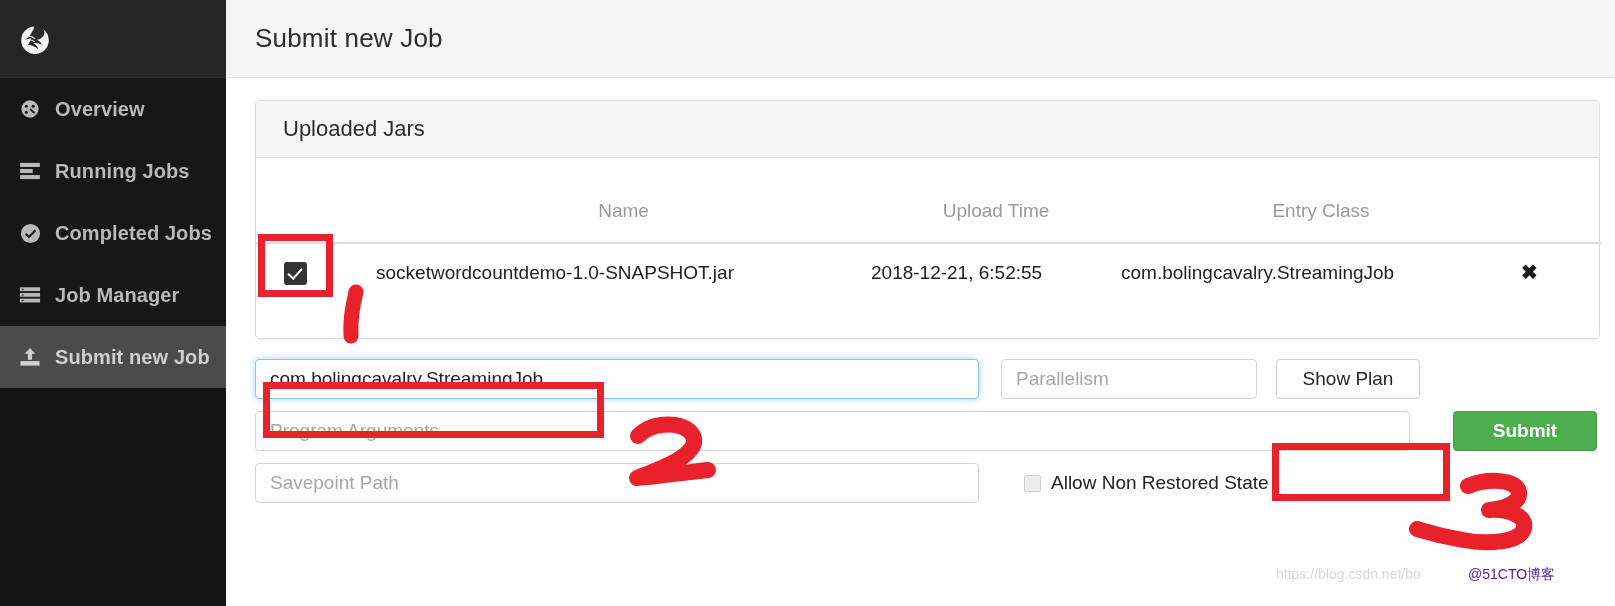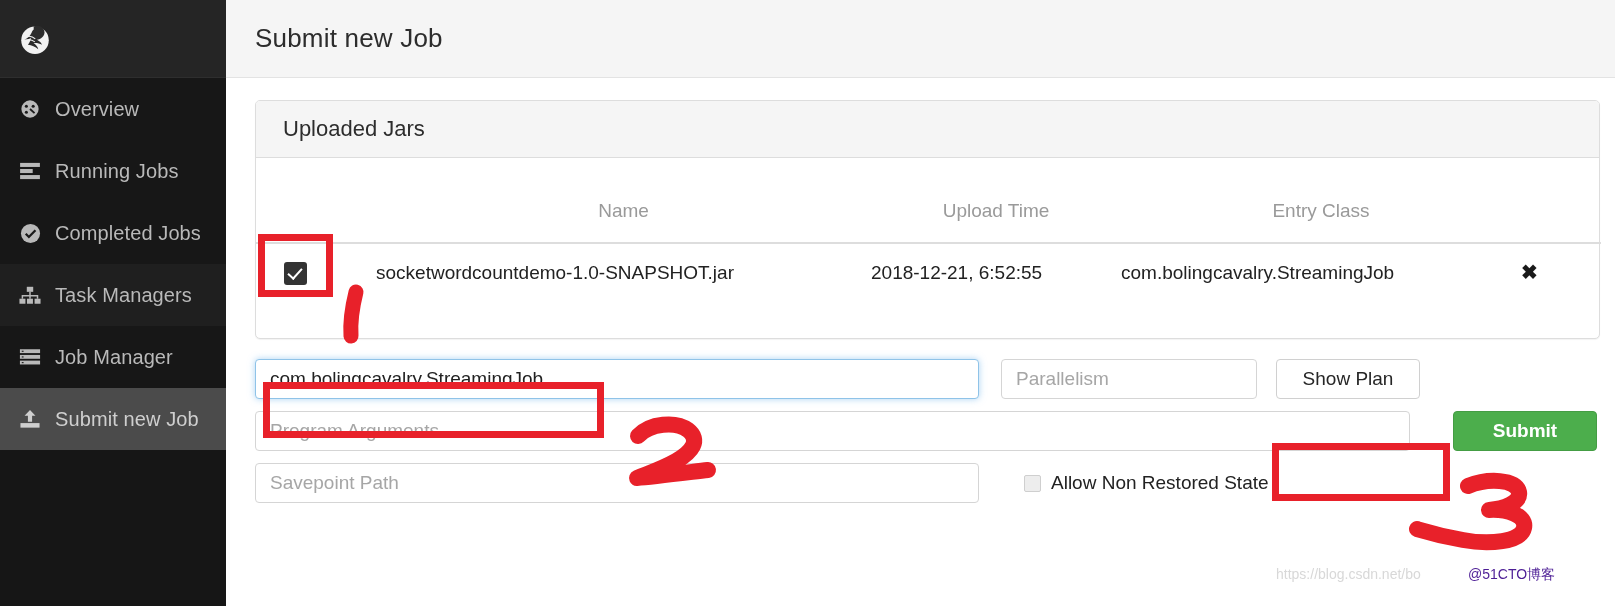--- a/index.html
+++ b/index.html
@@ -40,21 +40,21 @@
   }
   .nav-item.alt { background: #1f1f1f; }
   .nav-item.active { background: #4b4b4b; color: #cfcfcf; }
   .nav-icon {
     width: 24px; height: 22px;
     margin-right: 13px;
     display: inline-flex; align-items: center; justify-content: center;
     flex: 0 0 auto;
   }
   .nav-icon svg { display:block; }
-  .nav-label { white-space: nowrap; }
+  .nav-label { white-space: nowrap; font-weight: bold; }
 
   
   #main {
     position: absolute; left: 226px; top: 0;
     width: 1389px; height: 606px;
   }
   #topbar {
     height: 78px;
     background: #f5f5f5;
     border-bottom: 1px solid #e3e3e3;
@@ -260,32 +260,20 @@
   <div class="nav-item">
     <span class="nav-icon">
       <svg width="21" height="21" viewBox="0 0 22 22">
           <circle cx="11" cy="11" r="10" fill="#b9b9b9"></circle>
           <path d="M6 11.3l3.3 3.3L16.2 7.6" stroke="#1a1a1a" stroke-width="2.4" fill="none"></path>
         </svg>
     </span>
     <span class="nav-label">Completed Jobs</span>
   </div>
 
-  <div class="nav-item alt">
-    <span class="nav-icon">
-      <svg width="22" height="19" viewBox="0 0 24 20">
-          <rect x="8.5" y="0.5" width="7" height="5.5" fill="#b9b9b9"></rect>
-          <rect x="0.5" y="13.5" width="6.5" height="5.5" fill="#b9b9b9"></rect>
-          <rect x="8.7" y="13.5" width="6.5" height="5.5" fill="#b9b9b9"></rect>
-          <rect x="17" y="13.5" width="6.5" height="5.5" fill="#b9b9b9"></rect>
-          <path d="M12 6v4M3.7 13.5v-3.3h16.5v3.3M12 10.2v3.3" stroke="#b9b9b9" stroke-width="1.6" fill="none"></path>
-        </svg>
-    </span>
-    <span class="nav-label">Task Managers</span>
-  </div>
 
   <div class="nav-item">
     <span class="nav-icon">
       <svg width="22" height="19" viewBox="0 0 24 20">
           <rect x="1" y="1" width="22" height="4.2" fill="#b9b9b9"></rect>
           <rect x="1" y="7.2" width="22" height="4.2" fill="#b9b9b9"></rect>
           <rect x="1" y="13.4" width="22" height="4.2" fill="#b9b9b9"></rect>
           <rect x="3" y="2.6" width="2" height="1.2" fill="#1a1a1a"></rect>
           <rect x="3" y="8.8" width="2" height="1.2" fill="#1a1a1a"></rect>
           <rect x="3" y="15" width="2" height="1.2" fill="#1a1a1a"></rect>

